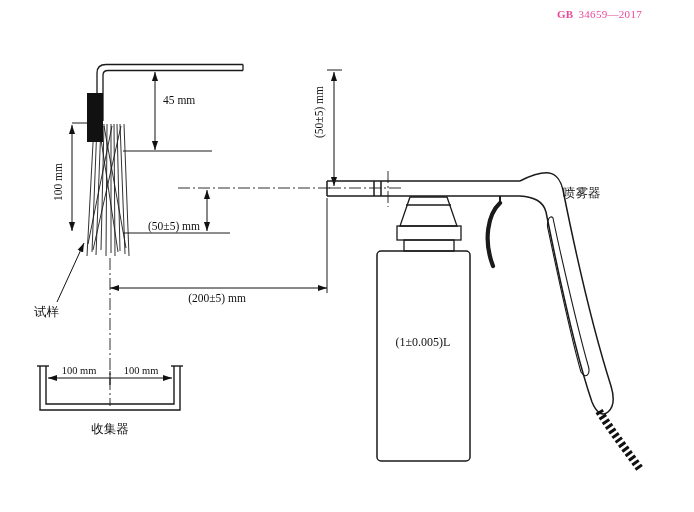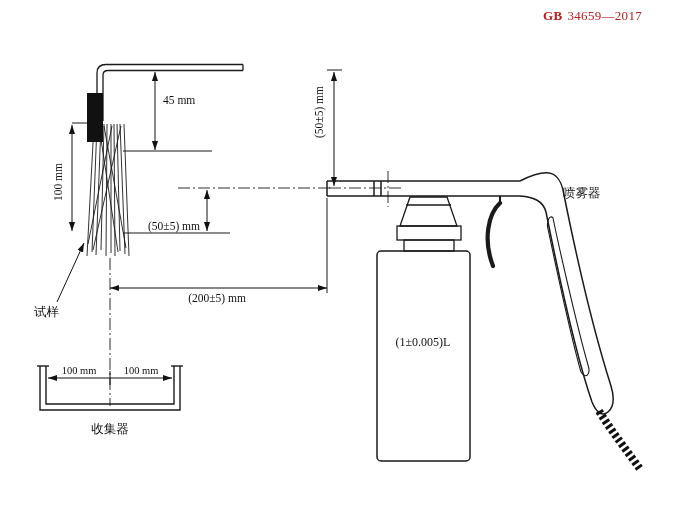--- a/index.html
+++ b/index.html
@@ -1,18 +1,18 @@
 <!DOCTYPE html>
 <html><head>
 <meta charset="utf-8">
 <style>
   html,body{margin:0;padding:0;background:#ffffff;}
   .page{position:relative;width:694px;height:512px;background:#ffffff;overflow:hidden;
         font-family:"Liberation Serif","DejaVu Serif",serif;color:#111;}
-  .std-code{position:absolute;top:8px;right:52px;font-size:13px;letter-spacing:.3px;color:#b91c1c;}
+  .std-code{position:absolute;top:8px;right:52px;font-size:11px;letter-spacing:.3px;color:#ec4899;}
   .std-code b{font-weight:bold;margin-right:5px;}
   svg{position:absolute;left:0;top:0;}
   svg text{font-family:"Liberation Serif","DejaVu Serif",serif;fill:#111;}
   .dim{font-size:11.5px;}
   .dim-sm{font-size:10.5px;}
   .cjk{font-size:12.5px;}
   .vol{font-size:12px;}
 </style>
 </head>
 <body>

